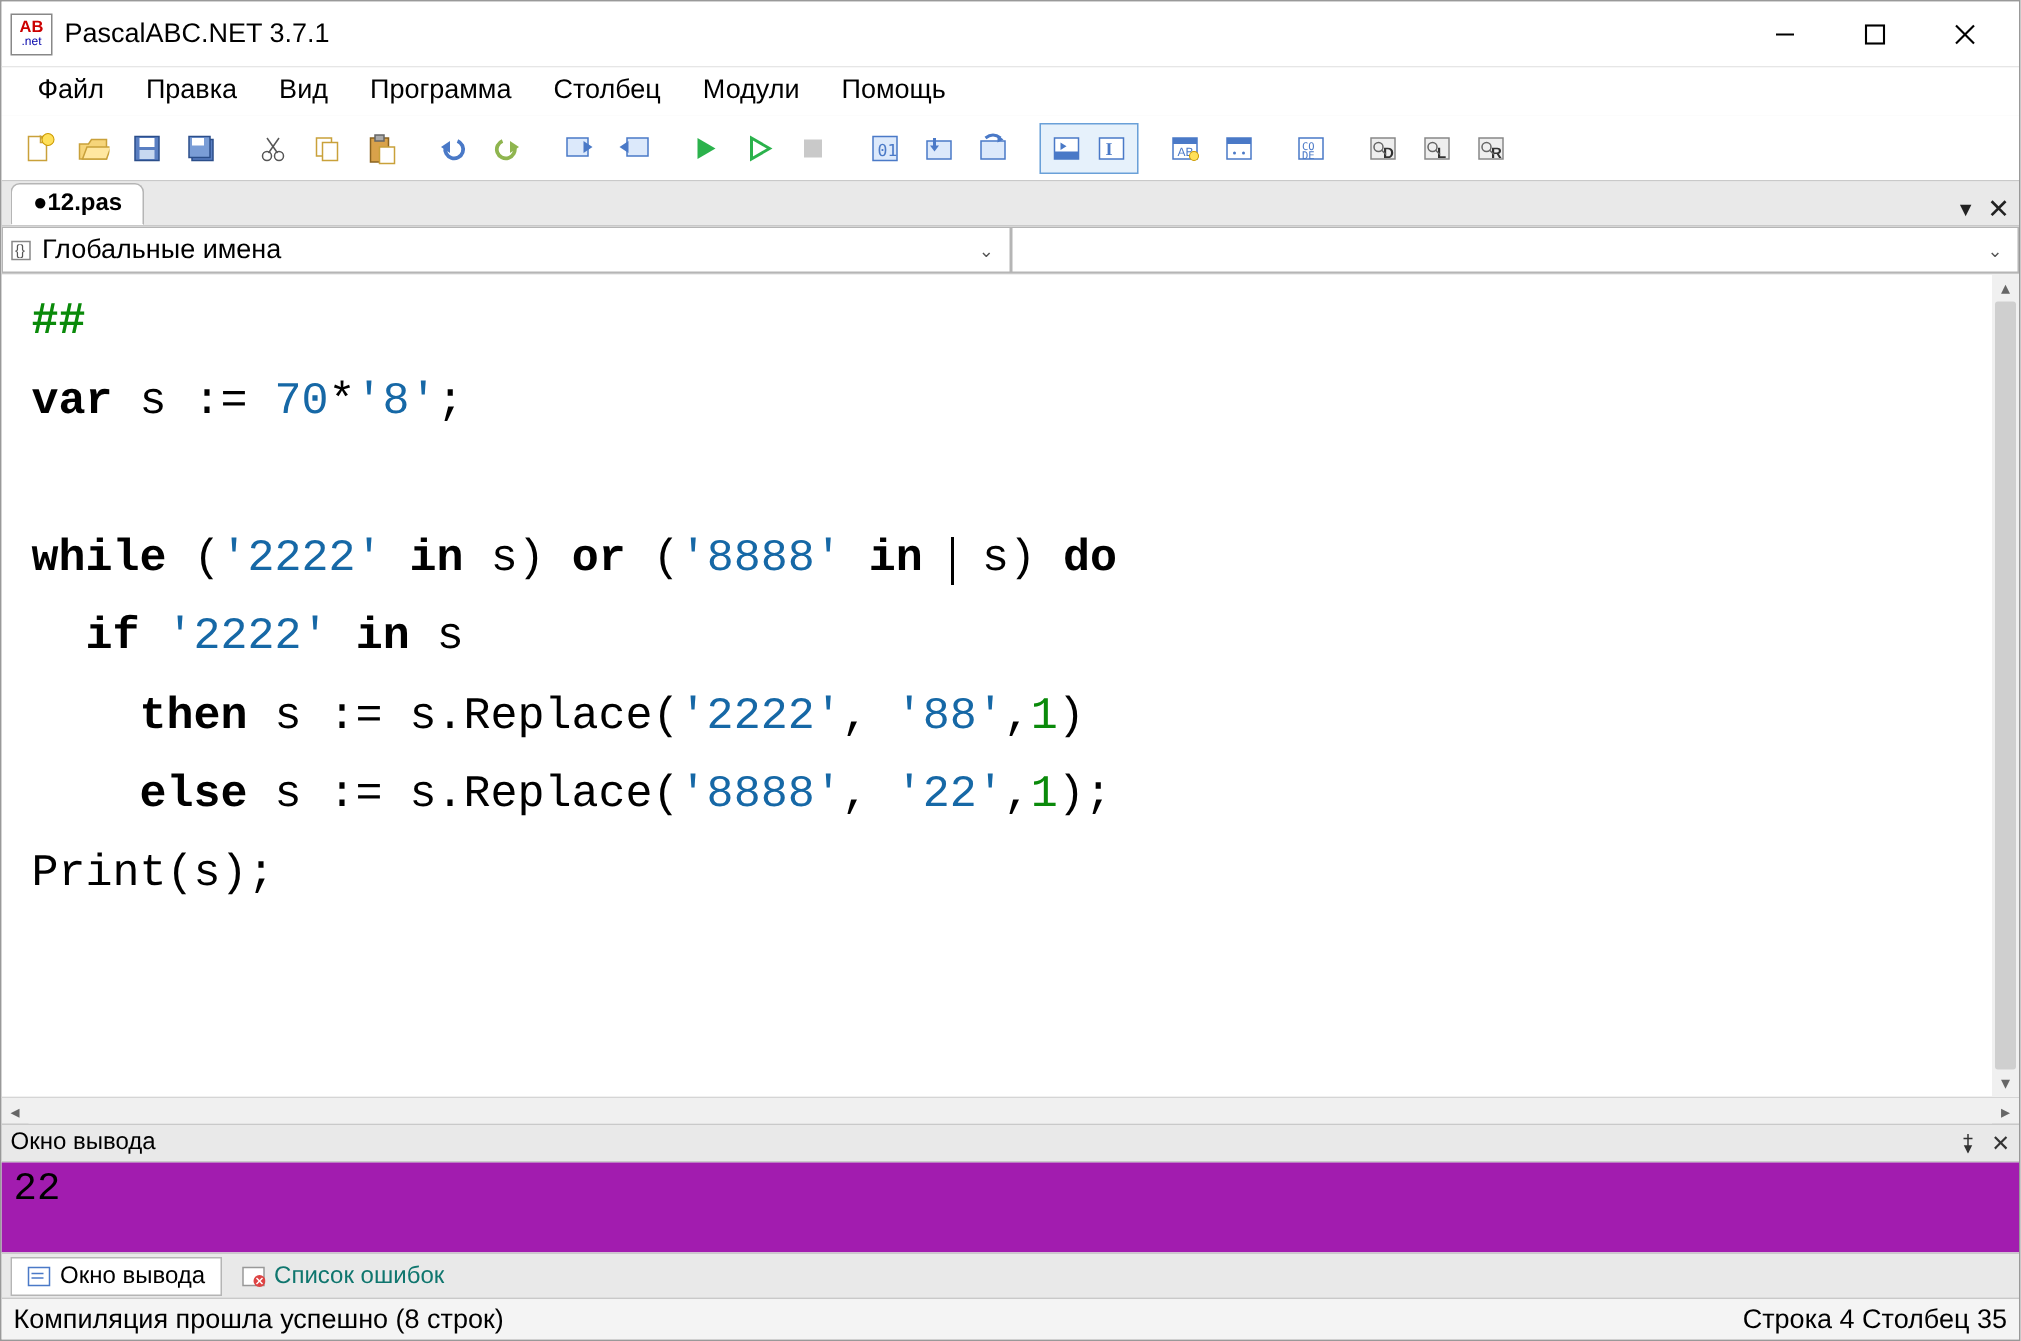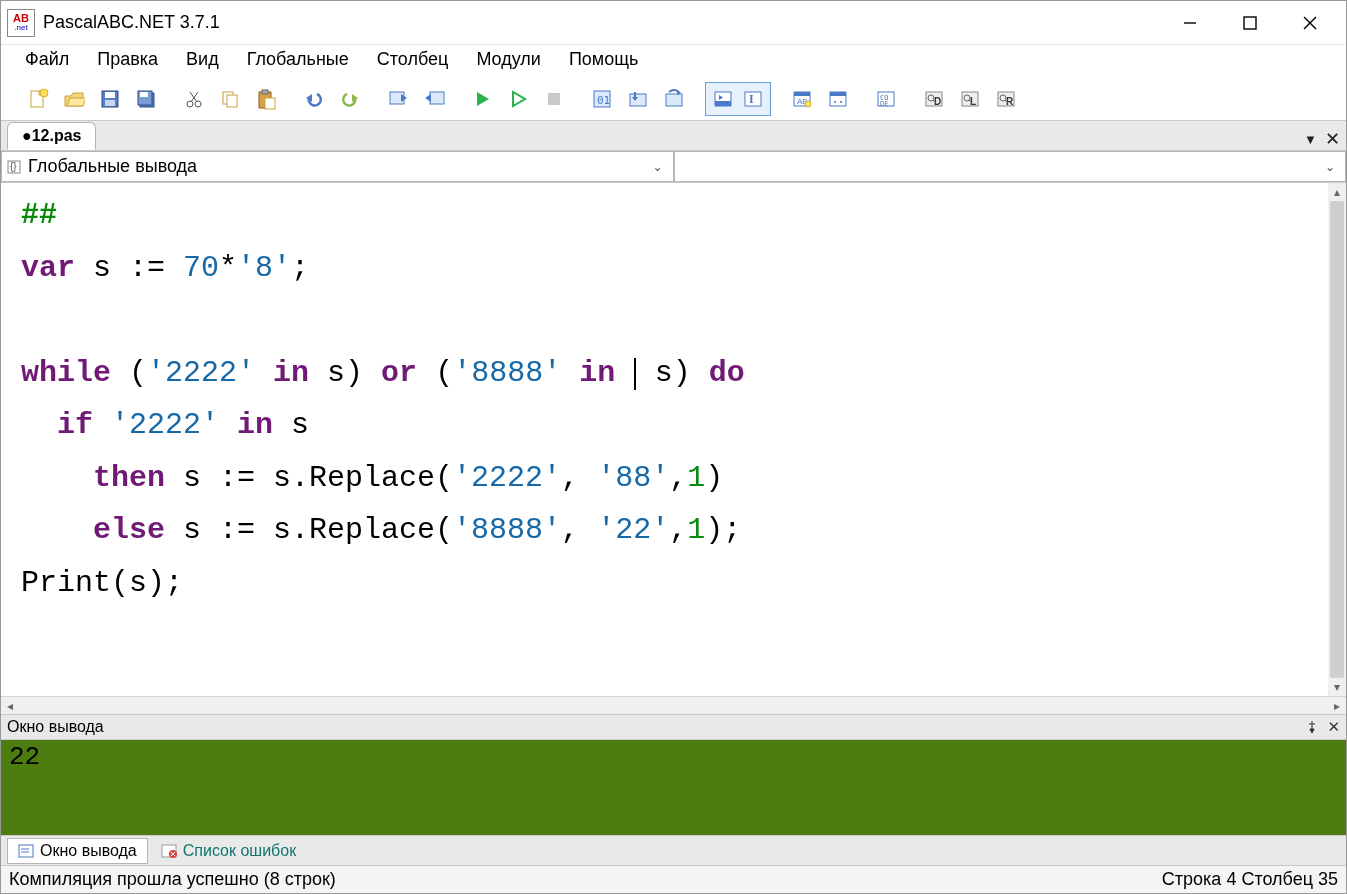--- a/index.html
+++ b/index.html
@@ -67,21 +67,21 @@
   }
   .menubar .menu-item { padding: 4px 14px; cursor: pointer; }
 
   
   .toolbar {
     height: 44px;
     background: #fff;
     border-bottom: 1px solid #c9c9c9;
     display: flex;
     align-items: center;
-    padding: 0 20px;
+    padding: 0 8px;
     gap: 2px;
   }
   .tb-btn {
     width: 34px;
     height: 34px;
     display: flex;
     align-items: center;
     justify-content: center;
     border: 1px solid transparent;
     cursor: pointer;
@@ -163,21 +163,21 @@
     flex: 1;
     background: #fff;
     overflow: auto;
     padding: 6px 10px 6px 20px;
     font-family: "Consolas", "Courier New", monospace;
     font-size: 30px;
     line-height: 1.75;
     white-space: pre;
     position: relative;
   }
-  .editor .kw { color: #701a75; font-weight: bold; }
+  .editor .kw { color: #000000; font-weight: bold; }
   .editor .comment { color: #0a8a0a; font-weight: bold; }
   .editor .num { color: #1668a6; text-align: right; }
   .editor .str { color: #1668a6; }
   .editor .one { color: #0a8a0a; }
   .editor .cursor {
     display: inline-block;
     width: 1.5px;
     height: 1.05em;
     background: #000;
     vertical-align: text-bottom;
@@ -227,22 +227,22 @@
     color: #000;
   }
   .panel-header .right-icons {
     margin-left: auto;
     display: flex;
     gap: 8px;
     align-items: center;
     color: #333;
   }
   .output-body {
-    height: 95px;
-    background: #4d7c0f;
+    height: 60px;
+    background: #a21caf;
     font-family: "Consolas","Courier New",monospace;
     font-size: 26px;
     padding: 2px 8px;
     overflow: auto;
   }
 
   
   .bottom-tabs {
     height: 30px;
     background: #e9e9e9;
@@ -310,21 +310,21 @@
           <line x1="14" y1="2" x2="2" y2="14"></line>
         </svg>
     </div>
   </div>
 </div>
 
 <div class="menubar">
   <div class="menu-item">Файл</div>
   <div class="menu-item">Правка</div>
   <div class="menu-item">Вид</div>
-  <div class="menu-item">Глобальные</div>
+  <div class="menu-item">Программа</div>
   <div class="menu-item">Столбец</div>
   <div class="menu-item">Модули</div>
   <div class="menu-item">Помощь</div>
 </div>
 
 <div class="toolbar">
   <div class="tb-btn">
       <svg width="22" height="22">
         <rect x="4" y="3" width="12" height="16" fill="#fff" stroke="#c9a13a"></rect>
         <polygon points="12,3 16,7 12,7" fill="#fff3b0" stroke="#c9a13a"></polygon>
@@ -515,21 +515,21 @@
 </div>
 
 <div class="dropdown-row">
   <div class="dd-left">
     <span class="dd-icon">
       <svg width="18" height="18">
           <rect x="2" y="3" width="12" height="12" fill="#fff" stroke="#888"></rect>
           <text x="4" y="12" font-size="10" fill="#555">{}</text>
         </svg>
     </span>
-    <span style="font-size:18px;">Глобальные вывода</span>
+    <span style="font-size:18px;">Глобальные имена</span>
     <span class="dd-arrow">⌄</span>
   </div>
   <div class="dd-right">
     <span class="dd-arrow">⌄</span>
   </div>
 </div>
 
 <div class="editor-wrap">
   <div class="editor-outer">
     <div class="editor"><span class="comment">##</span>

